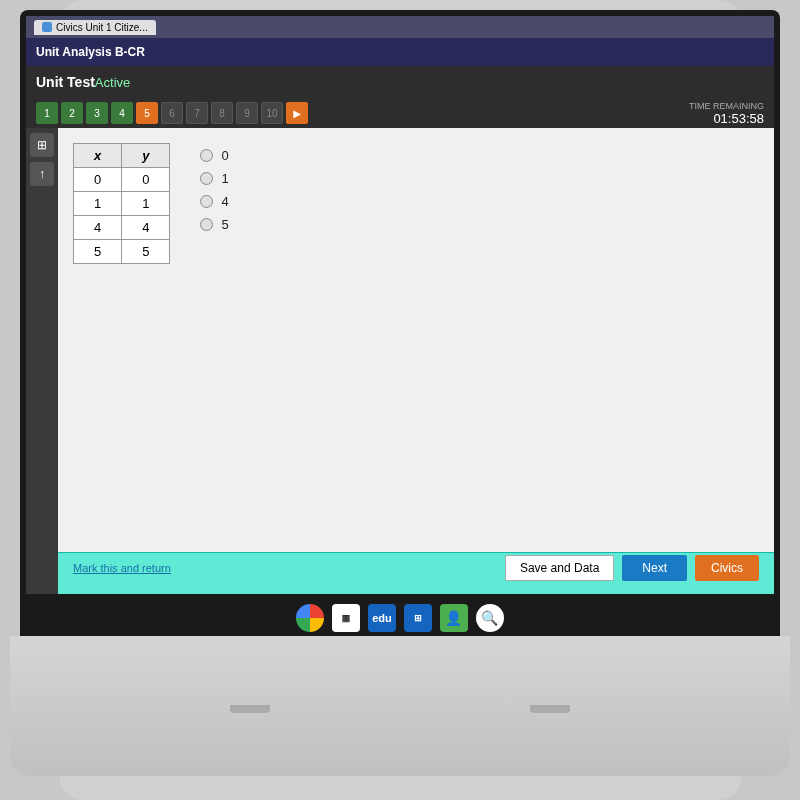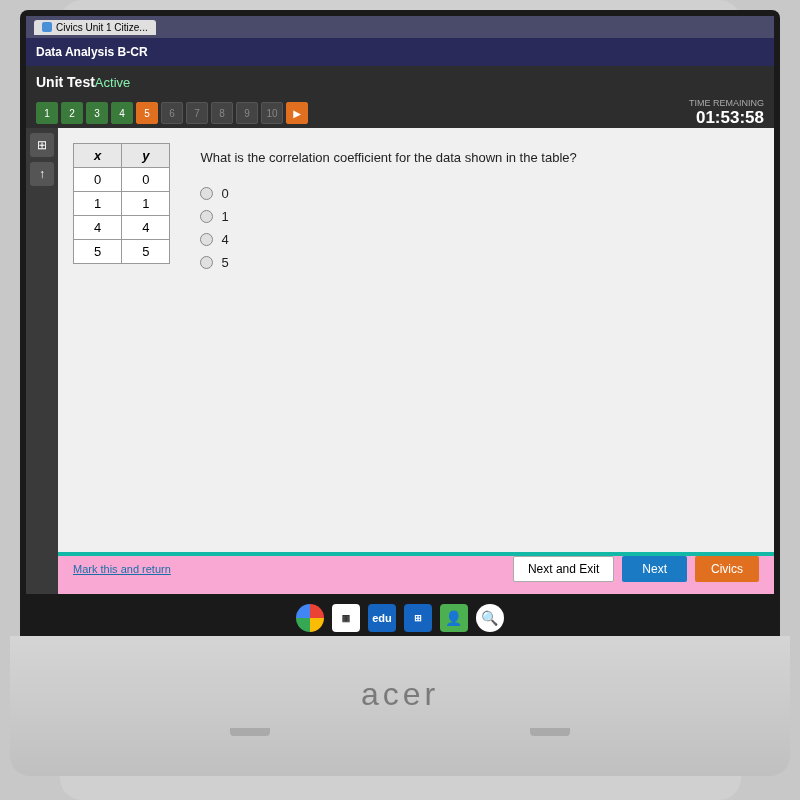--- a/index.html
+++ b/index.html
@@ -162,22 +162,22 @@
       text-align: right;
     }
 
     .time-remaining .label {
       font-size: 9px;
       color: #aaa;
       display: block;
     }
 
     .time-remaining .value {
-      font-size: 17px;
-      font-weight: bold;
+      font-size: 13px;
+      font-weight: normal;
     }
 
     
     .main-content {
       flex: 1;
       background: #f0f0f0;
       display: flex;
       flex-direction: column;
       position: relative;
     }
@@ -274,22 +274,22 @@
       height: 13px;
       border-radius: 50%;
       border: 1px solid #888;
       background: #e0e0e0;
       flex-shrink: 0;
     }
 
     
     .bottom-bar {
       height: 42px;
-      background: #f9a8d4;
-      border-top: 4px solid #14b8a6;
+      background: #5eead4;
+      border-top: 1px solid #14b8a6;
       display: flex;
       align-items: center;
       padding: 0 15px 12px 47px;
     }
 
     .mark-return-link {
       color: #1a6ea8;
       font-size: 11px;
       text-decoration: underline;
       cursor: pointer;
@@ -398,21 +398,21 @@
     <div class="screen">
 
       <div class="browser-tab-bar">
         <div class="browser-tab">
           <span class="browser-tab-icon"></span>
           <span>Civics Unit 1 Citize...</span>
         </div>
       </div>
 
       <div class="app-header">
-        <span class="app-title">Data Analysis B-CR</span>
+        <span class="app-title">Unit Analysis B-CR</span>
       </div>
 
       <div class="unit-test-bar">
         <span class="unit-test-label">Unit Test</span>
         <span class="active-label">Active</span>
       </div>
 
       <div class="question-nav-bar">
         <div class="q-btn completed">1</div>
         <div class="q-btn completed">2</div>
@@ -463,21 +463,20 @@
                 </tr>
                 <tr>
                   <td>5</td>
                   <td>5</td>
                 </tr>
               </tbody>
             </table>
           </div>
 
           <div class="question-section">
-            <p class="question-text">What is the correlation coefficient for the data shown in the table?</p>
 
             <div class="answer-options">
               <label class="answer-option">
                 <div class="radio-circle"></div>
                 <span>0</span>
               </label>
               <label class="answer-option">
                 <div class="radio-circle"></div>
                 <span>1</span>
               </label>
@@ -490,41 +489,40 @@
                 <span>5</span>
               </label>
             </div>
           </div>
 
         </div>
 
         <div class="bottom-bar">
           <span class="mark-return-link">Mark this and return</span>
           <div class="bottom-buttons">
-            <button class="btn-save-exit">Next and Exit</button>
+            <button class="btn-save-exit">Save and Data</button>
             <button class="btn-next">Next</button>
             <button class="btn-submit">Civics</button>
           </div>
         </div>
 
       </div>
 
     </div>
   </div>
 
   <div class="taskbar-area">
     <div class="taskbar-icon" style="background: conic-gradient(#ea4335 0deg 90deg, #fbbc05 90deg 180deg, #34a853 180deg 270deg, #4285f4 270deg 360deg); border-radius: 50%;"></div>
     <div class="taskbar-icon-square" style="background: white; color: #333; font-size: 9px;">▦</div>
     <div class="taskbar-icon-square" style="background: #1565c0; color: white;">edu</div>
     <div class="taskbar-icon-square" style="background: #1565c0; color: white; font-size: 9px;">⊞</div>
     <div class="taskbar-icon" style="background: #4caf50; color: white; border-radius: 4px;">👤</div>
     <div class="taskbar-icon" style="background: white; color: #333; border-radius: 50%;">🔍</div>
   </div>
 
   <div class="laptop-bottom">
-    <div style="font-size: 32px; color: #7a7a7a; font-weight: 300; letter-spacing: 4px; font-family: Arial, sans-serif;">acer</div>
     <div class="laptop-feet">
       <div class="laptop-foot"></div>
       <div class="laptop-foot"></div>
     </div>
   </div>
 
 </div>
 
 </body></html>

